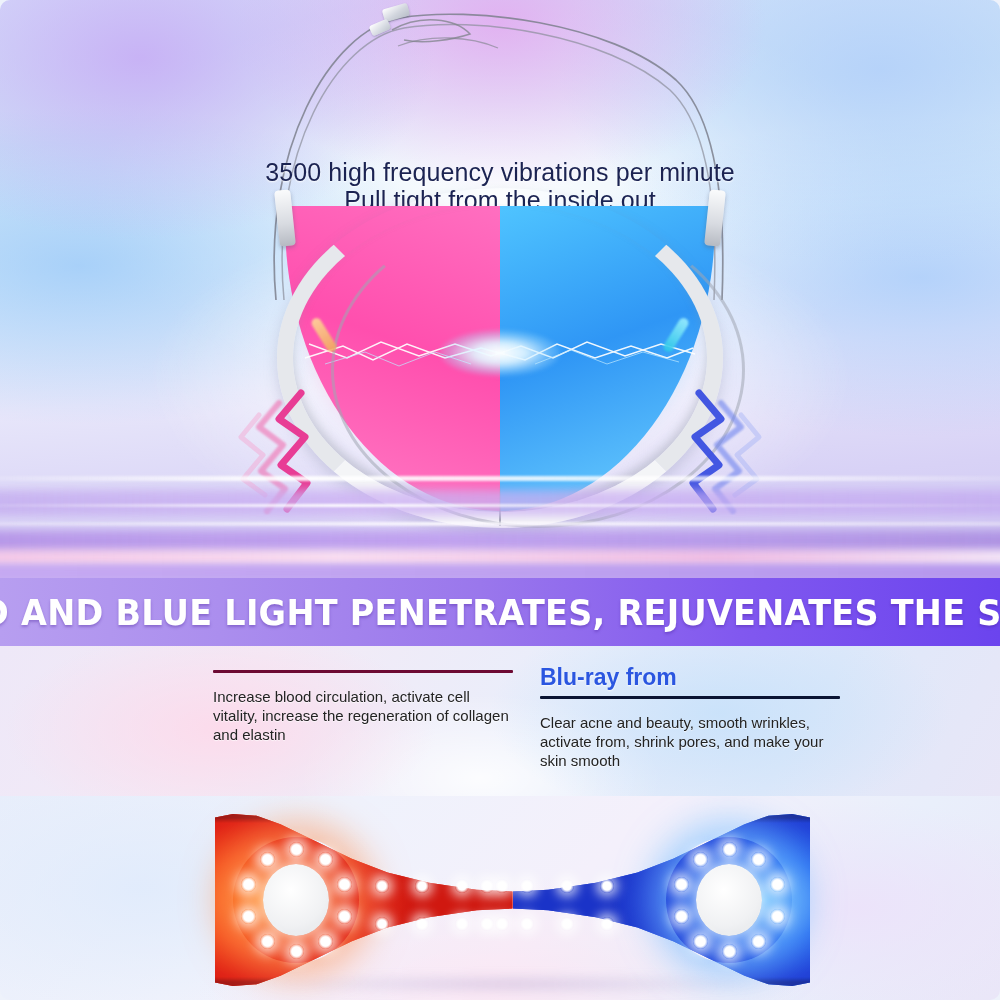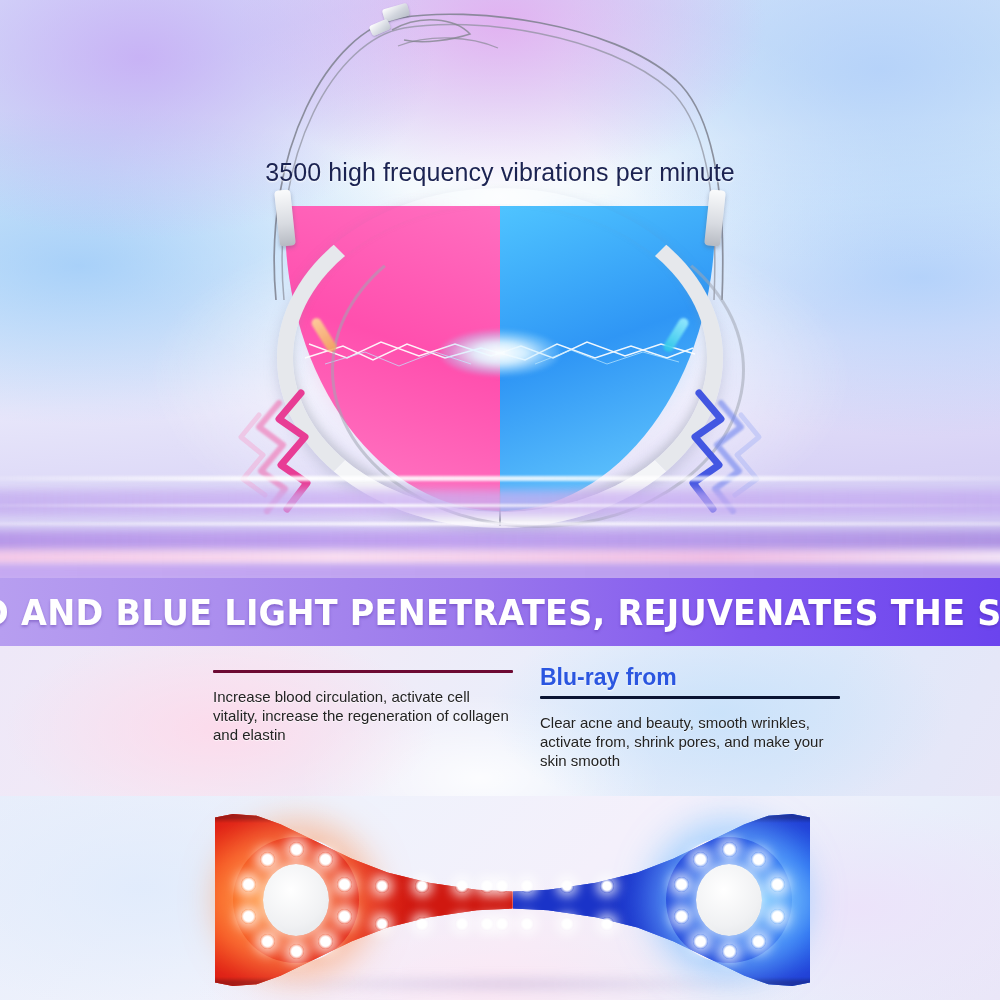--- a/index.html
+++ b/index.html
@@ -1,21 +1,21 @@
 <!DOCTYPE html>
 <html><head>
 <meta charset="utf-8">
 <style>
   html,body{margin:0;padding:0;}
   body{
     width:1000px;height:1000px;overflow:hidden;position:relative;
     font-family:"Liberation Sans",sans-serif;
     background:#eef2fb;
   }
-  .stage{position:absolute;inset:0;overflow:hidden;}
+  .stage{position:absolute;inset:0;overflow:hidden;border-radius:10px;}
 
   
   .hero{position:absolute;left:0;top:0;width:1000px;height:578px;overflow:hidden;
     background:
       radial-gradient(ellipse 420px 260px at 14% 10%, rgba(198,170,245,.85), rgba(198,170,245,0) 70%),
       radial-gradient(ellipse 380px 240px at 50% 4%, rgba(228,160,238,.75), rgba(228,160,238,0) 70%),
       radial-gradient(ellipse 460px 280px at 88% 12%, rgba(176,206,250,.8), rgba(176,206,250,0) 70%),
       radial-gradient(ellipse 520px 220px at 8% 46%, rgba(150,198,248,.75), rgba(150,198,248,0) 72%),
       radial-gradient(ellipse 520px 220px at 92% 48%, rgba(160,200,250,.7), rgba(160,200,250,0) 72%),
       radial-gradient(ellipse 600px 300px at 50% 34%, rgba(255,255,255,.92), rgba(255,255,255,0) 68%),
@@ -189,20 +189,21 @@
     <svg class="strap" viewBox="0 0 1000 330">
       <path d="M276 300 C 262 150, 330 30, 400 18 C 470 6, 610 22, 676 80 C 715 116, 726 200, 722 300" fill="none" stroke="#7d808d" stroke-width="1.7" opacity=".85"></path>
       <path d="M284 300 C 270 152, 336 40, 404 28 C 474 16, 606 34, 670 90 C 708 126, 718 206, 714 300" fill="none" stroke="#8b8e9b" stroke-width="1.5" opacity=".7"></path>
       <path d="M392 30 C 420 14, 455 18, 470 34 C 452 40, 424 44, 404 40" fill="none" stroke="#83868f" stroke-width="1.5" opacity=".8"></path>
       <path d="M398 46 C 430 34, 470 36, 498 48" fill="none" stroke="#83868f" stroke-width="1.3" opacity=".65"></path>
     </svg>
     <div class="clasp"></div>
     <div class="clasp2"></div>
 
     <div class="hl hl1">3500 high frequency vibrations per minute</div>
+    <div class="hl hl2">Pull tight from the inside out</div>
     <div class="subhead">Alternating red and blue light</div>
 
     <div class="vwrap">
       <div class="glow-l"></div>
       <div class="glow-r"></div>
       <div class="vmask">
         <div class="half hl-pink"></div>
         <div class="half hl-blue"></div>
       </div>
 

